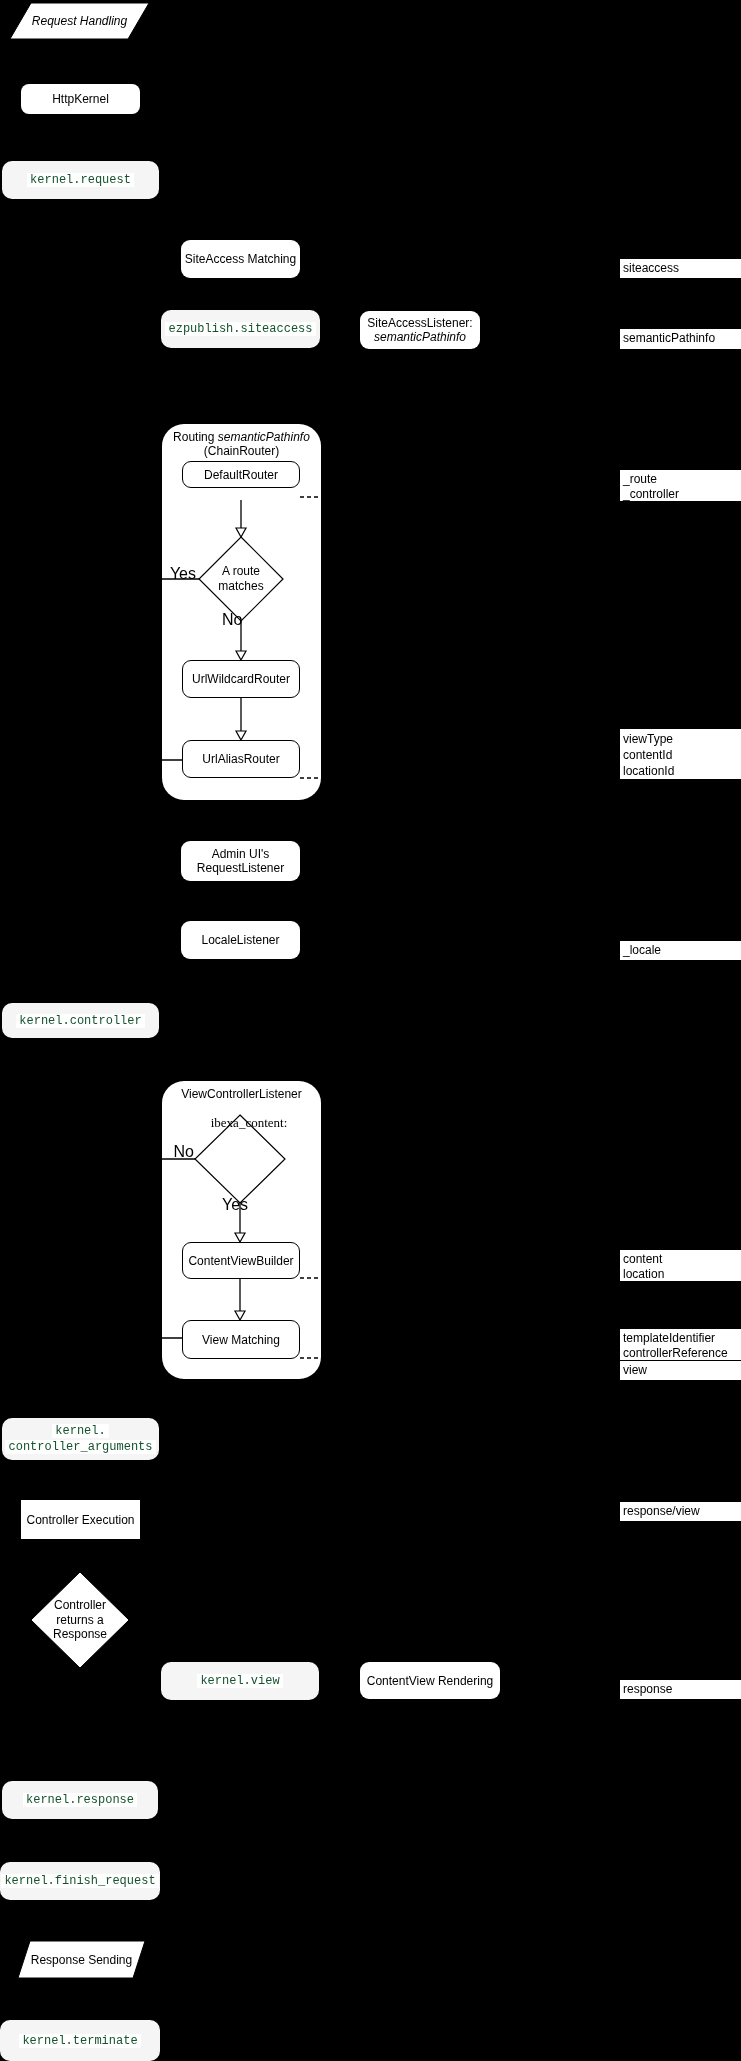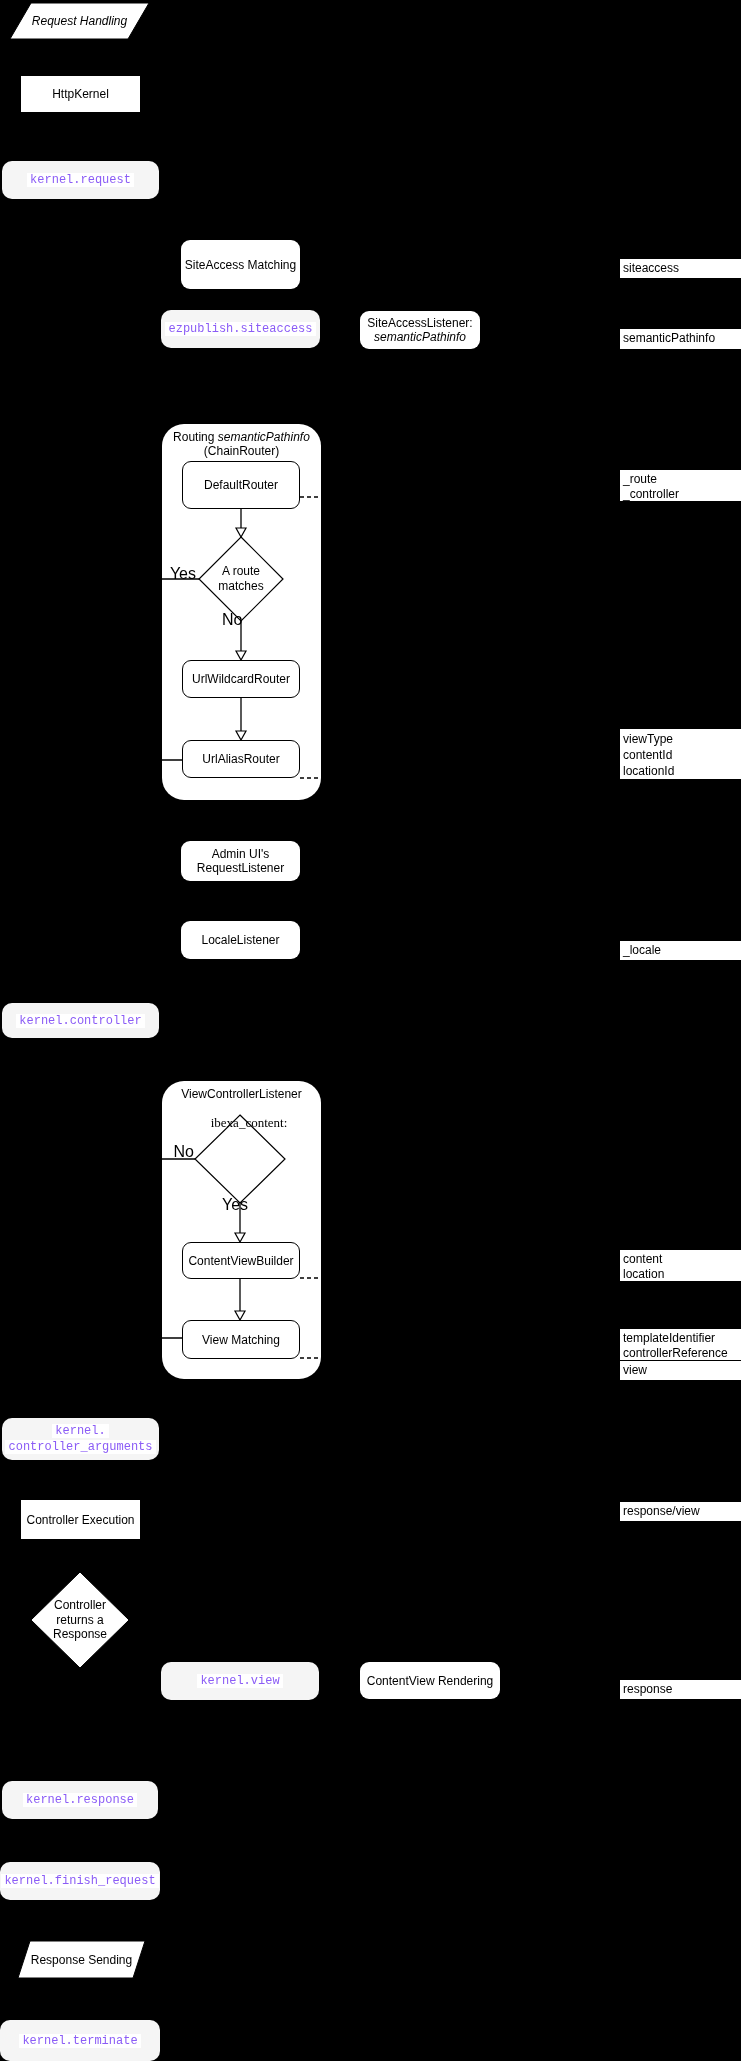--- a/index.html
+++ b/index.html
@@ -4,21 +4,21 @@
 <style>
   html,body{margin:0;padding:0;background:#000;}
   #canvas{position:relative;width:741px;height:2061px;background:#000;overflow:hidden;
           font-family:"Liberation Sans",sans-serif;color:#000;}
   .abs{position:absolute;box-sizing:border-box;}
   .center{display:flex;flex-direction:column;align-items:center;justify-content:center;text-align:center;}
   .box-white{background:#fff;font-size:12px;}
   .box-white-r{background:#fff;border-radius:9px;font-size:12px;}
   .box-inner{background:#fff;border:1px solid #000;border-radius:9px;font-size:12px;z-index:3;}
   .box-gray{background:#f5f5f5;border-radius:10px;z-index:3;}
-  .mono{font-family:"Liberation Mono","DejaVu Sans Mono",monospace;font-size:12px;color:#8b5cf6;}
+  .mono{font-family:"Liberation Mono","DejaVu Sans Mono",monospace;font-size:12px;color:#14532d;}
   .mono span{background:#fff;padding:0 3px;}
   .container-box{background:#fff;border-radius:22px;z-index:1;}
   .ctitle{font-size:12px;line-height:14px;text-align:center;z-index:3;}
   .side-label{left:620px;width:125px;background:#fff;font-size:12px;line-height:15px;
               padding:2px 0 1px 3px;z-index:3;}
   .diamond-text{font-size:12px;line-height:14.5px;text-align:center;z-index:3;}
   .yesno{font-size:16px;z-index:3;}
   .z3{z-index:3;}
   svg{display:block;}
   #connectors{position:absolute;left:0;top:0;z-index:2;pointer-events:none;}
@@ -57,49 +57,49 @@
 
     <polygon points="241,537 283,579 241,621 199,579" fill="#fff" stroke="#000" stroke-width="1.2"></polygon>
     <polygon points="240,1115 285,1159 240,1203 195,1159" fill="#fff" stroke="#000" stroke-width="1.2"></polygon>
     <polygon points="80,1572 129,1620 80,1668 31,1620" fill="#fff" stroke="#000" stroke-width="1"></polygon>
   </svg>
 
   <div class="abs center z3" style="left:10px;top:3px;width:139px;height:36px;font-size:12px;font-style:italic;">
     <span>Request Handling</span>
   </div>
 
-  <div class="abs box-white center z3" style="left:21px;top:76px;width:119px;height:36px;">
+  <div class="abs box-white center z3" style="left:21px;top:84px;width:119px;height:30px;border-radius:8px;">
     <span>HttpKernel</span>
   </div>
 
   <div class="abs box-gray center mono" style="left:2px;top:161px;width:157px;height:38px;">
     <span>kernel.request</span>
   </div>
 
-  <div class="abs box-white-r center z3" style="left:181px;top:240px;width:119px;height:49px;">
+  <div class="abs box-white-r center z3" style="left:181px;top:240px;width:119px;height:38px;">
     <span>SiteAccess Matching</span>
   </div>
 
   <div class="abs box-gray center mono" style="left:161px;top:310px;width:159px;height:38px;">
     <span>ezpublish.siteaccess</span>
   </div>
 
   <div class="abs box-white-r center z3" style="left:360px;top:311px;width:120px;height:38px;line-height:14.5px;">
     <div>SiteAccessListener:</div>
     <div class="italic">semanticPathinfo</div>
   </div>
 
   <div class="abs ctitle" style="left:162px;top:430px;width:159px;">
     <div>
       <span>Routing </span><span class="italic">semanticPathinfo</span>
     </div>
     <div>(ChainRouter)</div>
   </div>
 
-  <div class="abs box-inner center" style="left:182px;top:461px;width:118px;height:48px;">
+  <div class="abs box-inner center" style="left:182px;top:461px;width:118px;height:27px;">
     <span>DefaultRouter</span>
   </div>
 
   <div class="abs diamond-text" style="left:199px;top:564px;width:84px;">
     <div>A route</div>
     <div>matches</div>
   </div>
   <div class="abs yesno" style="left:168px;top:565px;width:28px;text-align:right;">Yes</div>
   <div class="abs yesno" style="left:222px;top:611px;width:28px;">No</div>
 

